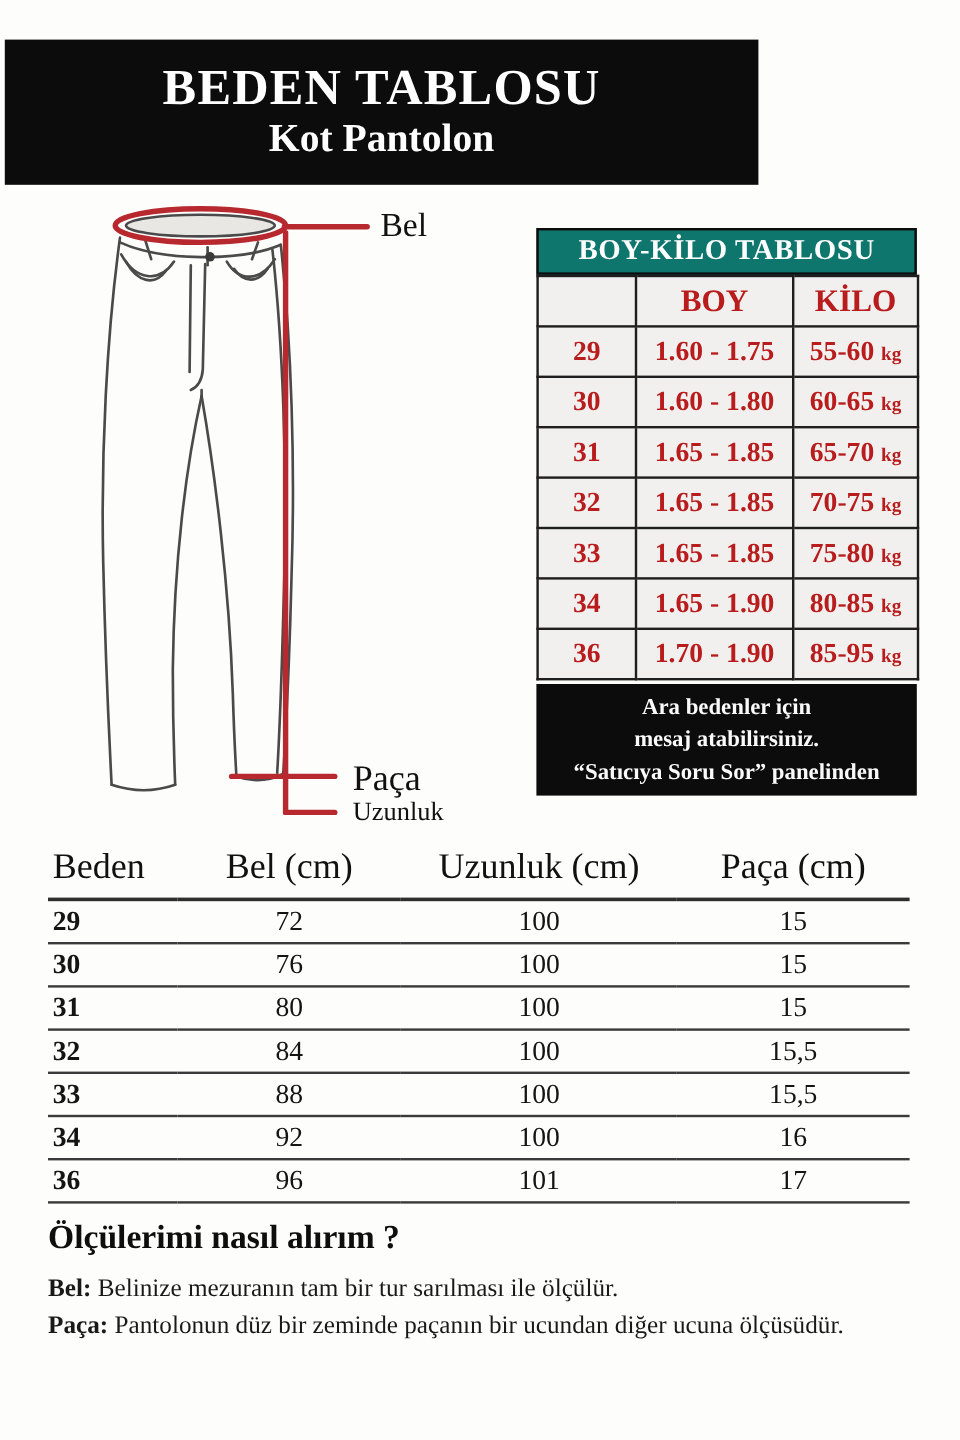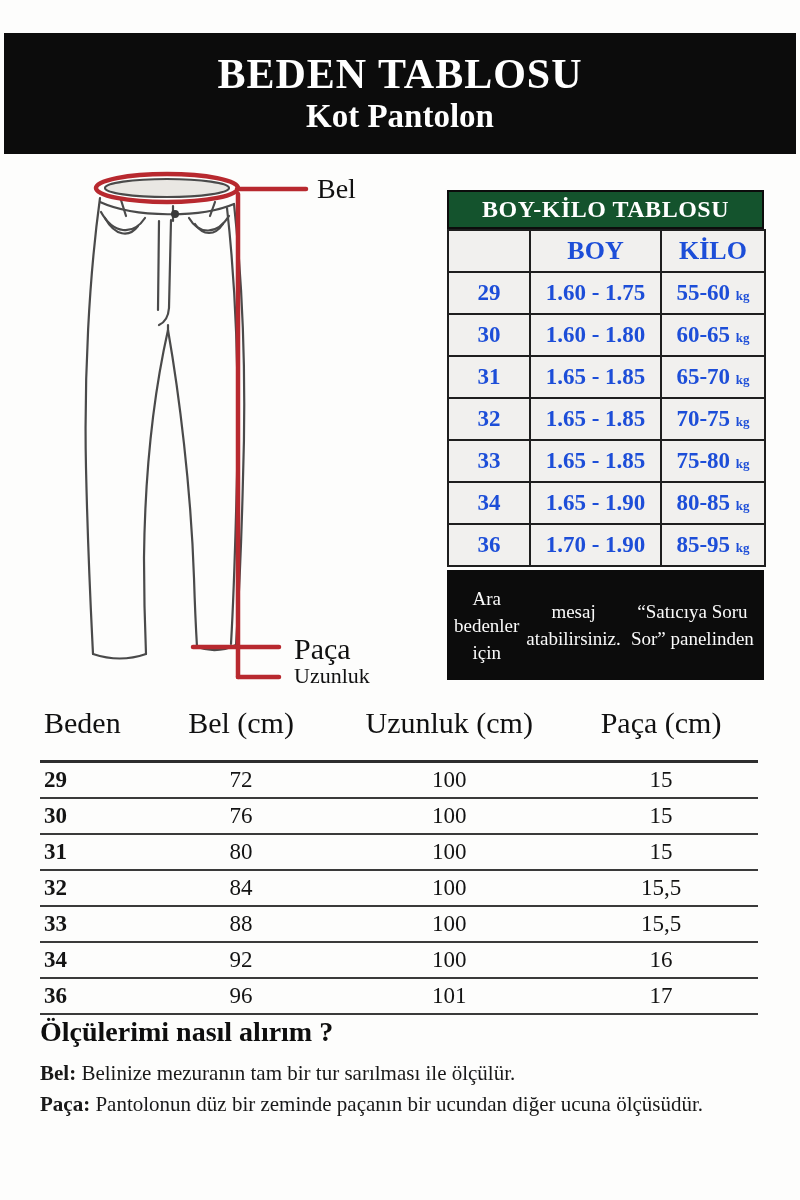--- a/index.html
+++ b/index.html
@@ -5,71 +5,71 @@
   * { margin:0; padding:0; box-sizing:border-box; }
   html,body { background:#ffffff; }
   .page {
     position:relative; width:800px; height:1200px;
     background:#fdfdfc; overflow:hidden;
     font-family:"Liberation Serif", serif; color:#1a1a1a;
   }
 
   
   .banner {
-    position:absolute; left:4px; top:33px; width:792px; height:121px;
+    position:absolute; left:4px; top:33px; width:628px; height:121px;
     background:#0c0c0c; color:#ffffff;
     display:flex; flex-direction:column; align-items:center; justify-content:center;
   }
   .banner-title { font-size:42px; font-weight:bold; letter-spacing:1px; line-height:1.1; }
   .banner-subtitle { font-size:33px; font-weight:bold; line-height:1.15; }
 
   
   .diagram { position:absolute; left:55px; top:158px; width:385px; height:545px; }
   .diagram svg { position:absolute; left:0; top:0; }
   .diag-label { position:absolute; color:#111; white-space:nowrap; }
   .lbl-bel     { left:262px; top:15px;  font-size:28px; }
   .lbl-paca    { left:239px; top:474px; font-size:30px; }
   .lbl-uzunluk { left:239px; top:505px; font-size:22px; }
 
   
   .bk-wrap { position:absolute; left:447px; top:190px; width:317px; }
   .bk-title {
-    background:#14532d; color:#ffffff; border:2px solid #0c0c0c;
+    background:#0f766e; color:#ffffff; border:2px solid #0c0c0c;
     height:39px; display:flex; align-items:center; justify-content:center;
     font-size:24px; font-weight:bold; letter-spacing:0.5px;
   }
   .bk-table { width:100%; border-collapse:collapse; table-layout:fixed; }
   .bk-table td, .bk-table th {
     border:2px solid #1e1e1e; background:#f1f0ee;
     text-align:center; vertical-align:middle;
-    height:42px; font-weight:bold; color:#1d4ed8;margin-top:31px;
+    height:42px; font-weight:bold; color:#b91c1c;margin-top:31px;
   }
   .bk-col-size { width:82px; }
   .bk-col-boy  { width:131px; }
   .bk-col-kilo { width:104px; }
   .bk-table th { font-size:26px; }
   .bk-table td { font-size:23px; }
-  .kg-suffix { font-size:13px; font-weight:bold; }
+  .kg-suffix { font-size:16px; font-weight:bold; }
 
   
   .note-box {
-    position:absolute; left:447px; top:570px; width:317px; height:110px;
+    position:absolute; left:447px; top:570px; width:317px; height:93px;
     background:#0c0c0c; color:#fafafa;
-    display:flex; flex-direction:row; align-items:center; justify-content:center;
-    text-align:center; font-size:19px; font-weight:normal; line-height:27px;
+    display:flex; flex-direction:column; align-items:center; justify-content:center;
+    text-align:center; font-size:19px; font-weight:bold; line-height:27px;
   }
 
   
   .size-table {
     position:absolute; left:40px; top:702px; width:718px;
     border-collapse:collapse; table-layout:fixed;
   }
   .size-table th {
     font-size:30px; font-weight:normal; color:#111;
-    padding:4px 0 20px 0; border-bottom:3px solid #2e2e2e; text-align:center;
+    padding:4px 0 8px 0; border-bottom:3px solid #2e2e2e; text-align:center;
   }
   .size-table td {
     font-size:23px; color:#141414; height:36px;
     border-bottom:2px solid #3a3a3a; text-align:center; vertical-align:middle;
   }
   .size-table .col-beden { width:15%; }
   .size-table .col-bel { width:26%; }
   .size-table .col-uzunluk { width:32%; }
   .size-table .col-paca { width:27%; }
   .size-table th.al, .size-table td.al { text-align:left; padding-left:4px; }

